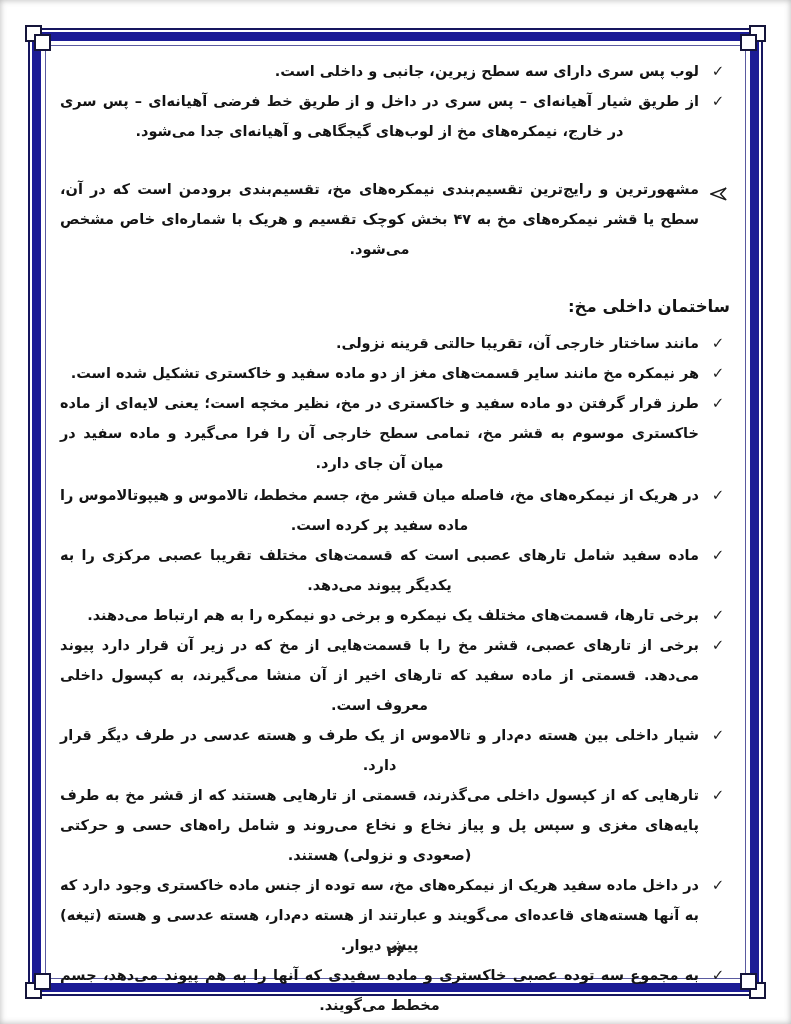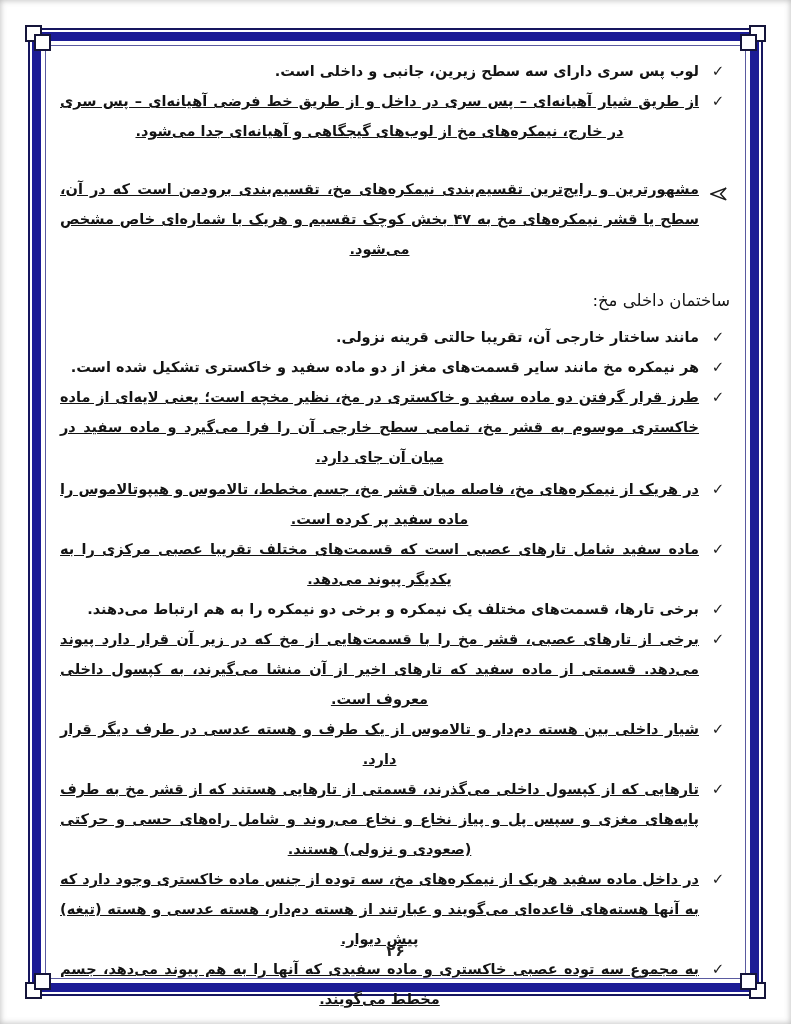--- a/index.html
+++ b/index.html
@@ -26,22 +26,22 @@
     direction:rtl; color:#141414; font-weight:700;
     font-size:14.5px; line-height:30px; z-index:2;
   }
   .item { display:flex; align-items:flex-start; gap:7px; }
   .marker {
     flex:0 0 24px; text-align:center; font-size:15px; line-height:30px;
     color:#1b1b1b;
   }
   .marker svg { vertical-align:middle; margin-top:8px; }
   .li-text { flex:1; text-align:justify; text-align-last:right; }
-  .li-text.multiline { text-align-last:center;text-decoration:underline; }
-  .heading { font-size:16.5px; font-weight:400; text-align:right; margin:22px 0 6px; }
+  .li-text.multiline { text-align-last:center; }
+  .heading { font-size:16.5px; font-weight:700; text-align:right; margin:28px 0 6px; }
   .note { margin-top:28px; }
   .sect { margin-top:2px; }
   .page-number {
     position:absolute; bottom:64px; left:0; right:0; text-align:center;
     font-size:15px; font-weight:700; color:#222; z-index:2;
   }
 </style>
 </head>
 <body>
 

